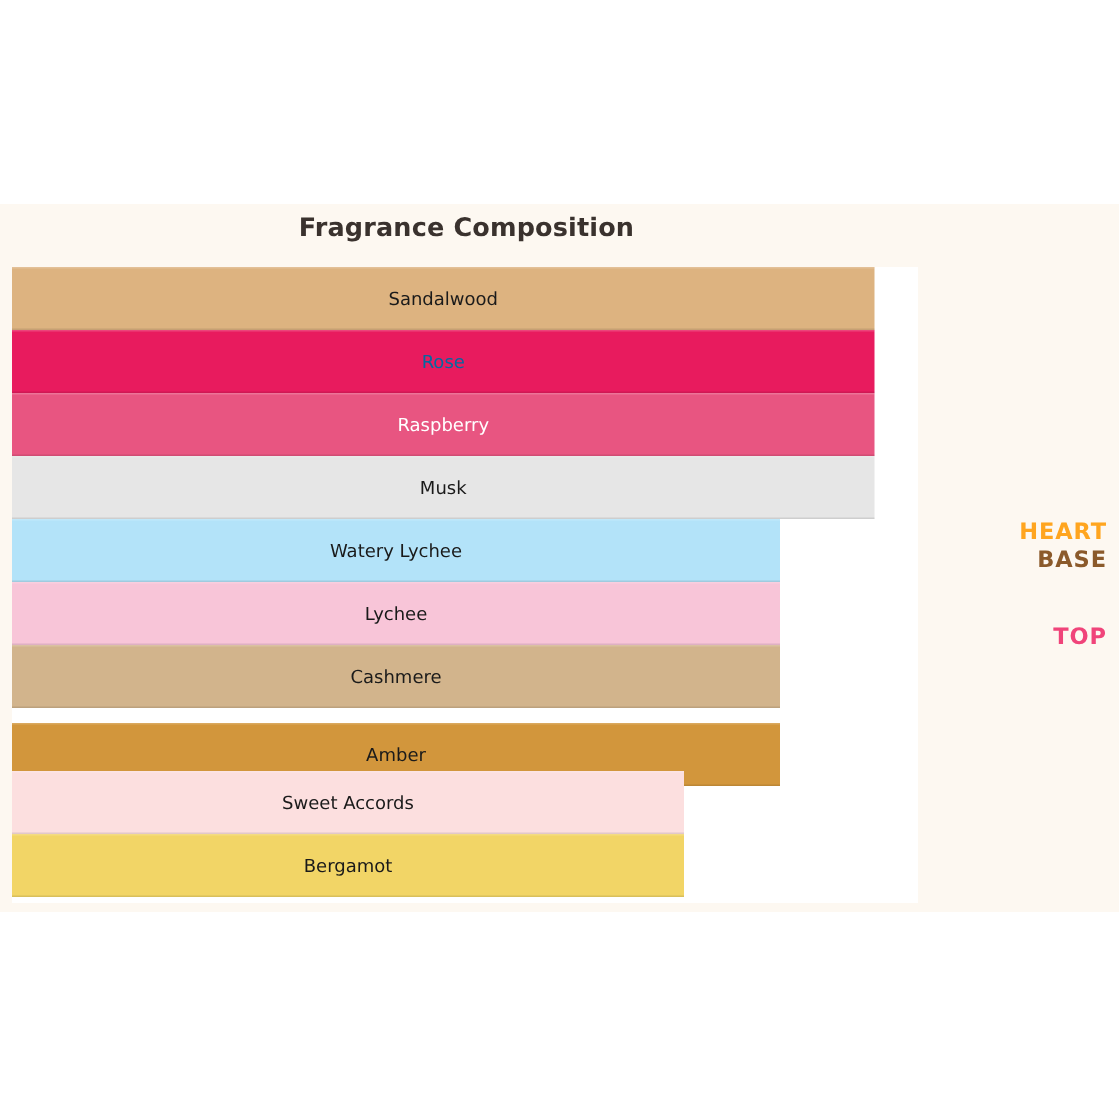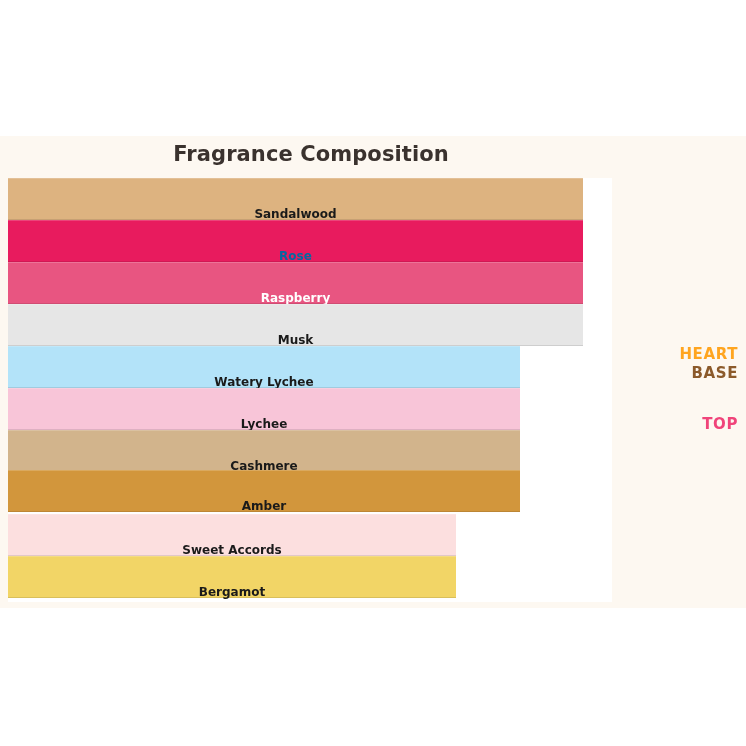--- a/index.html
+++ b/index.html
@@ -20,21 +20,21 @@
     height: 472px;
     background: #FDF8F1;
   }
 
   #chart-title {
     position: absolute;
     left: 0;
     top: 6px;
     width: 622px;
     text-align: center;
-    font-size: 21px;
+    font-size: 17px;
     font-weight: bold;
     color: #3A322E;
     letter-spacing: 0.1px;
   }
 
   #plot-area {
     position: absolute;
     left: 8px;
     top: 42px;
     width: 604px;
@@ -67,24 +67,23 @@
   }
 
   .bar-label {
     position: absolute;
     left: 0;
     top: 0;
     height: 42px;
     line-height: 42px;
     text-align: center;
     font-size: 12px;
-    font-weight: bold;
+    font-weight: normal;
     white-space: nowrap;
     pointer-events: none;
-    margin-top: 15px;
   }
 
   #legend {
     position: absolute;
     top: 0;
     left: 622px;
     width: 124px;
     height: 472px;
   }
 
@@ -127,21 +126,21 @@
           <div class="bar-label" style="width: 512px; color: rgb(26, 26, 26);">Watery Lychee</div>
         </div>
         <div class="bar-row" style="top: 210px; width: 512px;">
           <div class="bar" style="width: 512px; background: rgb(248, 197, 216);"></div>
           <div class="bar-label" style="width: 512px; color: rgb(26, 26, 26);">Lychee</div>
         </div>
         <div class="bar-row" style="top: 252px; width: 512px;">
           <div class="bar" style="width: 512px; background: rgb(210, 180, 140);"></div>
           <div class="bar-label" style="width: 512px; color: rgb(26, 26, 26);">Cashmere</div>
         </div>
-        <div class="bar-row" style="top: 292px; width: 512px;">
+        <div class="bar-row" style="top: 304px; width: 512px;">
           <div class="bar" style="width: 512px; background: rgb(210, 150, 60);"></div>
           <div class="bar-label" style="width: 512px; color: rgb(26, 26, 26);">Amber</div>
         </div>
         <div class="bar-row" style="top: 336px; width: 448px;">
           <div class="bar" style="width: 448px; background: rgb(252, 223, 223);"></div>
           <div class="bar-label" style="width: 448px; color: rgb(26, 26, 26);">Sweet Accords</div>
         </div>
         <div class="bar-row" style="top: 378px; width: 448px;">
           <div class="bar" style="width: 448px; background: rgb(242, 213, 102);"></div>
           <div class="bar-label" style="width: 448px; color: rgb(26, 26, 26);">Bergamot</div>

